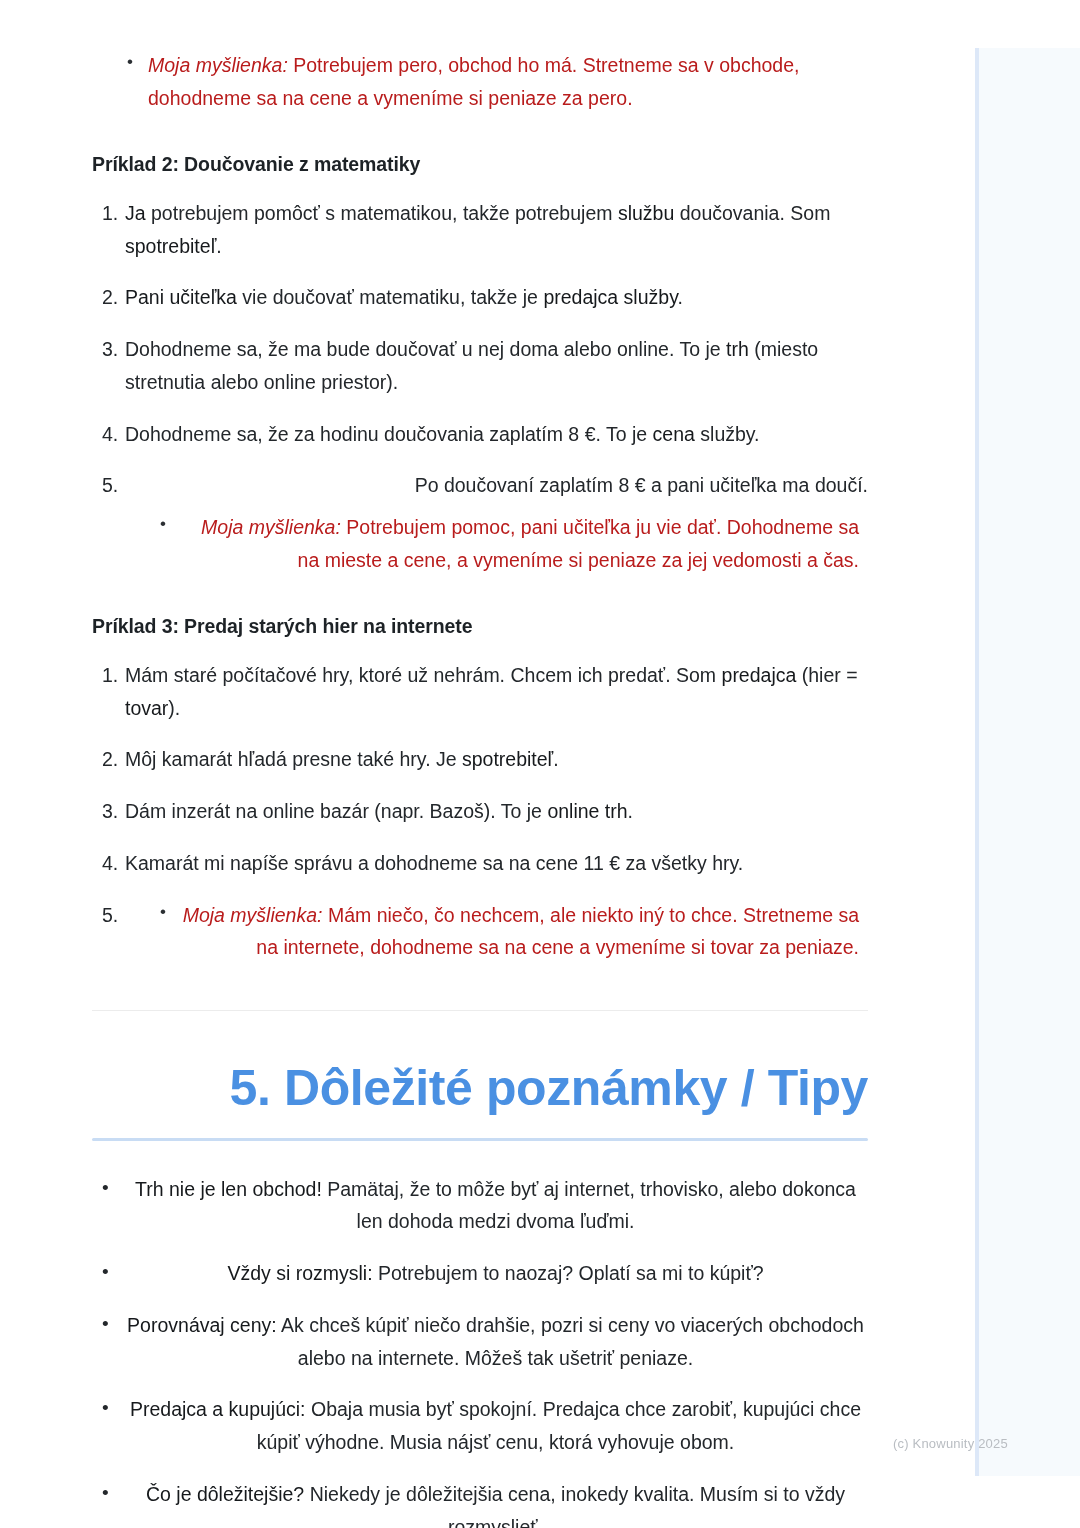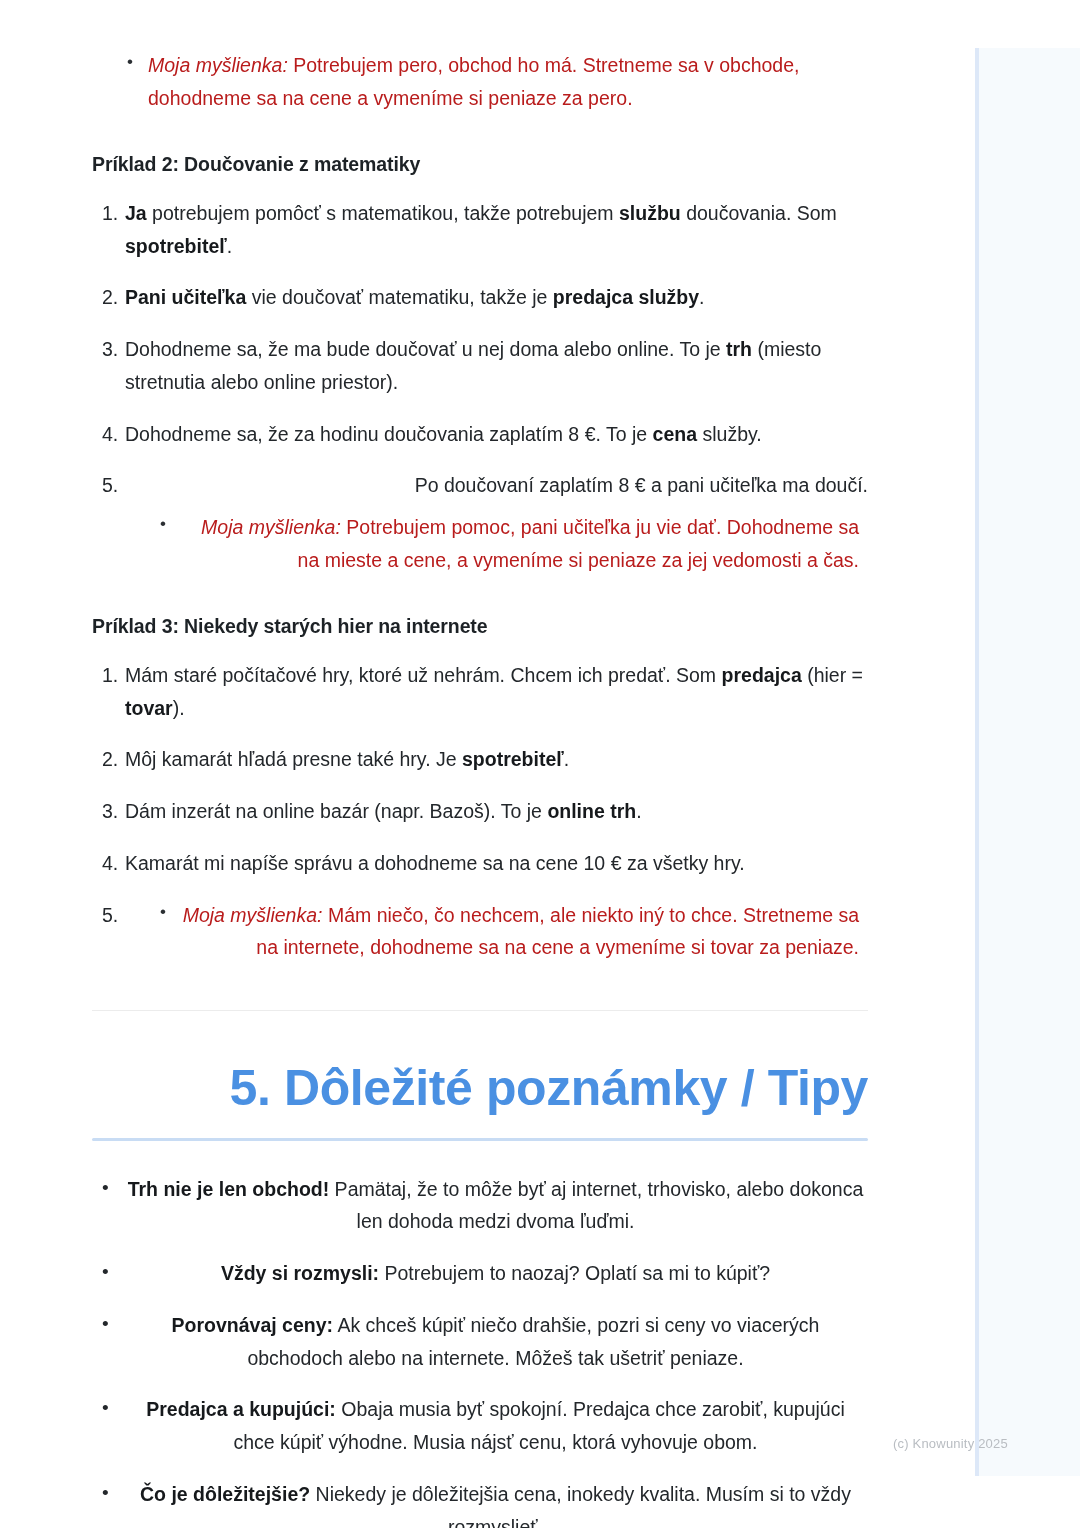--- a/index.html
+++ b/index.html
@@ -119,21 +119,21 @@
     content: "\2022";
     position: absolute;
     left: 11px;
     top: -1px;
     font-size: 17px;
     color: #2b2f33;
   }
   
   li > ul.nested { margin-left: 15px; }
 
-  b, strong { font-weight: bold; color: #16191c; }
+  b, strong { font-weight: normal; color: #16191c; }
   i, em { font-style: italic; }
 
   
   hr.rule-gray {
     border: 0;
     height: 1px;
     background: #ececec;
     margin: 46px 0 0 0;
   }
 
@@ -190,27 +190,27 @@
     <li>
       <span><span>Po doučovaní zaplatím 8 € a pani učiteľka ma doučí.</span></span>
       <ul class="nested">
         <li>
           <em>Moja myšlienka:</em><span> Potrebujem pomoc, pani učiteľka ju vie dať. Dohodneme sa na mieste a cene, a vymeníme si peniaze za jej vedomosti a čas.</span>
         </li>
       </ul>
     </li>
   </ol>
 
-  <div class="sub-heading">Príklad 3: Niekedy starých hier na internete</div>
+  <div class="sub-heading">Príklad 3: Predaj starých hier na internete</div>
 
   <ol class="steps">
     <li><span><span>Mám staré počítačové hry, ktoré už nehrám. Chcem ich predať. Som </span><b>predajca</b><span> (hier = </span><b>tovar</b><span>).</span></span></li>
     <li><span><span>Môj kamarát hľadá presne také hry. Je </span><b>spotrebiteľ</b><span>.</span></span></li>
     <li><span><span>Dám inzerát na online bazár (napr. Bazoš). To je </span><b>online trh</b><span>.</span></span></li>
-    <li><span><span>Kamarát mi napíše správu a dohodneme sa na cene 10 € za všetky hry.</span></span></li>
+    <li><span><span>Kamarát mi napíše správu a dohodneme sa na cene 11 € za všetky hry.</span></span></li>
     <li>
       <ul class="nested">
         <li>
           <em>Moja myšlienka:</em><span> Mám niečo, čo nechcem, ale niekto iný to chce. Stretneme sa na internete, dohodneme sa na cene a vymeníme si tovar za peniaze.</span>
         </li>
       </ul>
     </li>
   </ol>
 
   <hr class="rule-gray">

